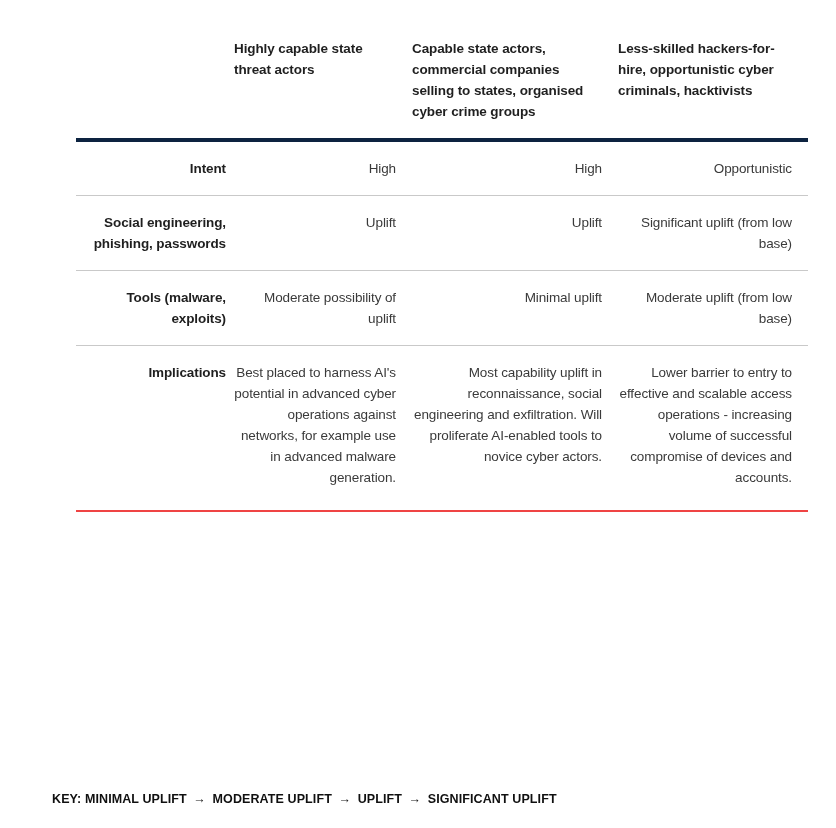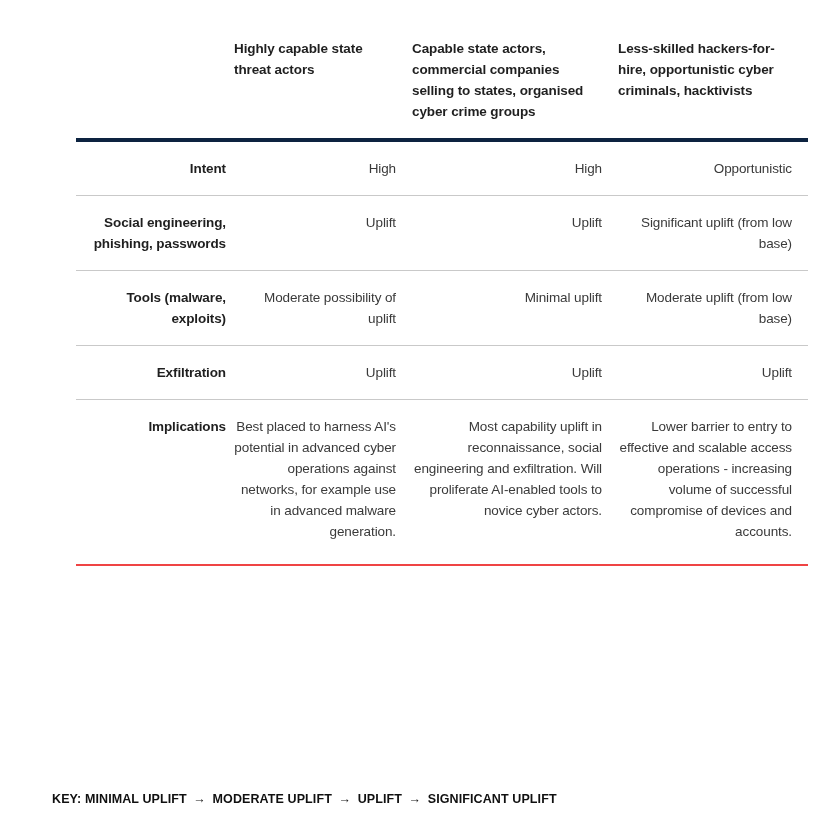--- a/index.html
+++ b/index.html
@@ -114,26 +114,20 @@
         <td>Uplift</td>
         <td>Significant uplift (from low base)</td>
       </tr>
       <tr>
         <td class="row-label">Tools (malware, exploits)</td>
         <td>Moderate possibility of uplift</td>
         <td>Minimal uplift</td>
         <td>Moderate uplift (from low base)</td>
       </tr>
       <tr>
-        <td class="row-label">Exfiltration</td>
-        <td>Uplift</td>
-        <td>Uplift</td>
-        <td>Uplift</td>
-      </tr>
-      <tr>
         <td class="row-label">Implications</td>
         <td>Best placed to harness AI's potential in advanced cyber operations against networks, for example use in advanced malware generation.</td>
         <td>Most capability uplift in reconnaissance, social engineering and exfiltration. Will proliferate AI-enabled tools to novice cyber actors.</td>
         <td>Lower barrier to entry to effective and scalable access operations - increasing volume of successful compromise of devices and accounts.</td>
       </tr>
     </tbody>
   </table>
 </div>
 
 <div class="key-row">

